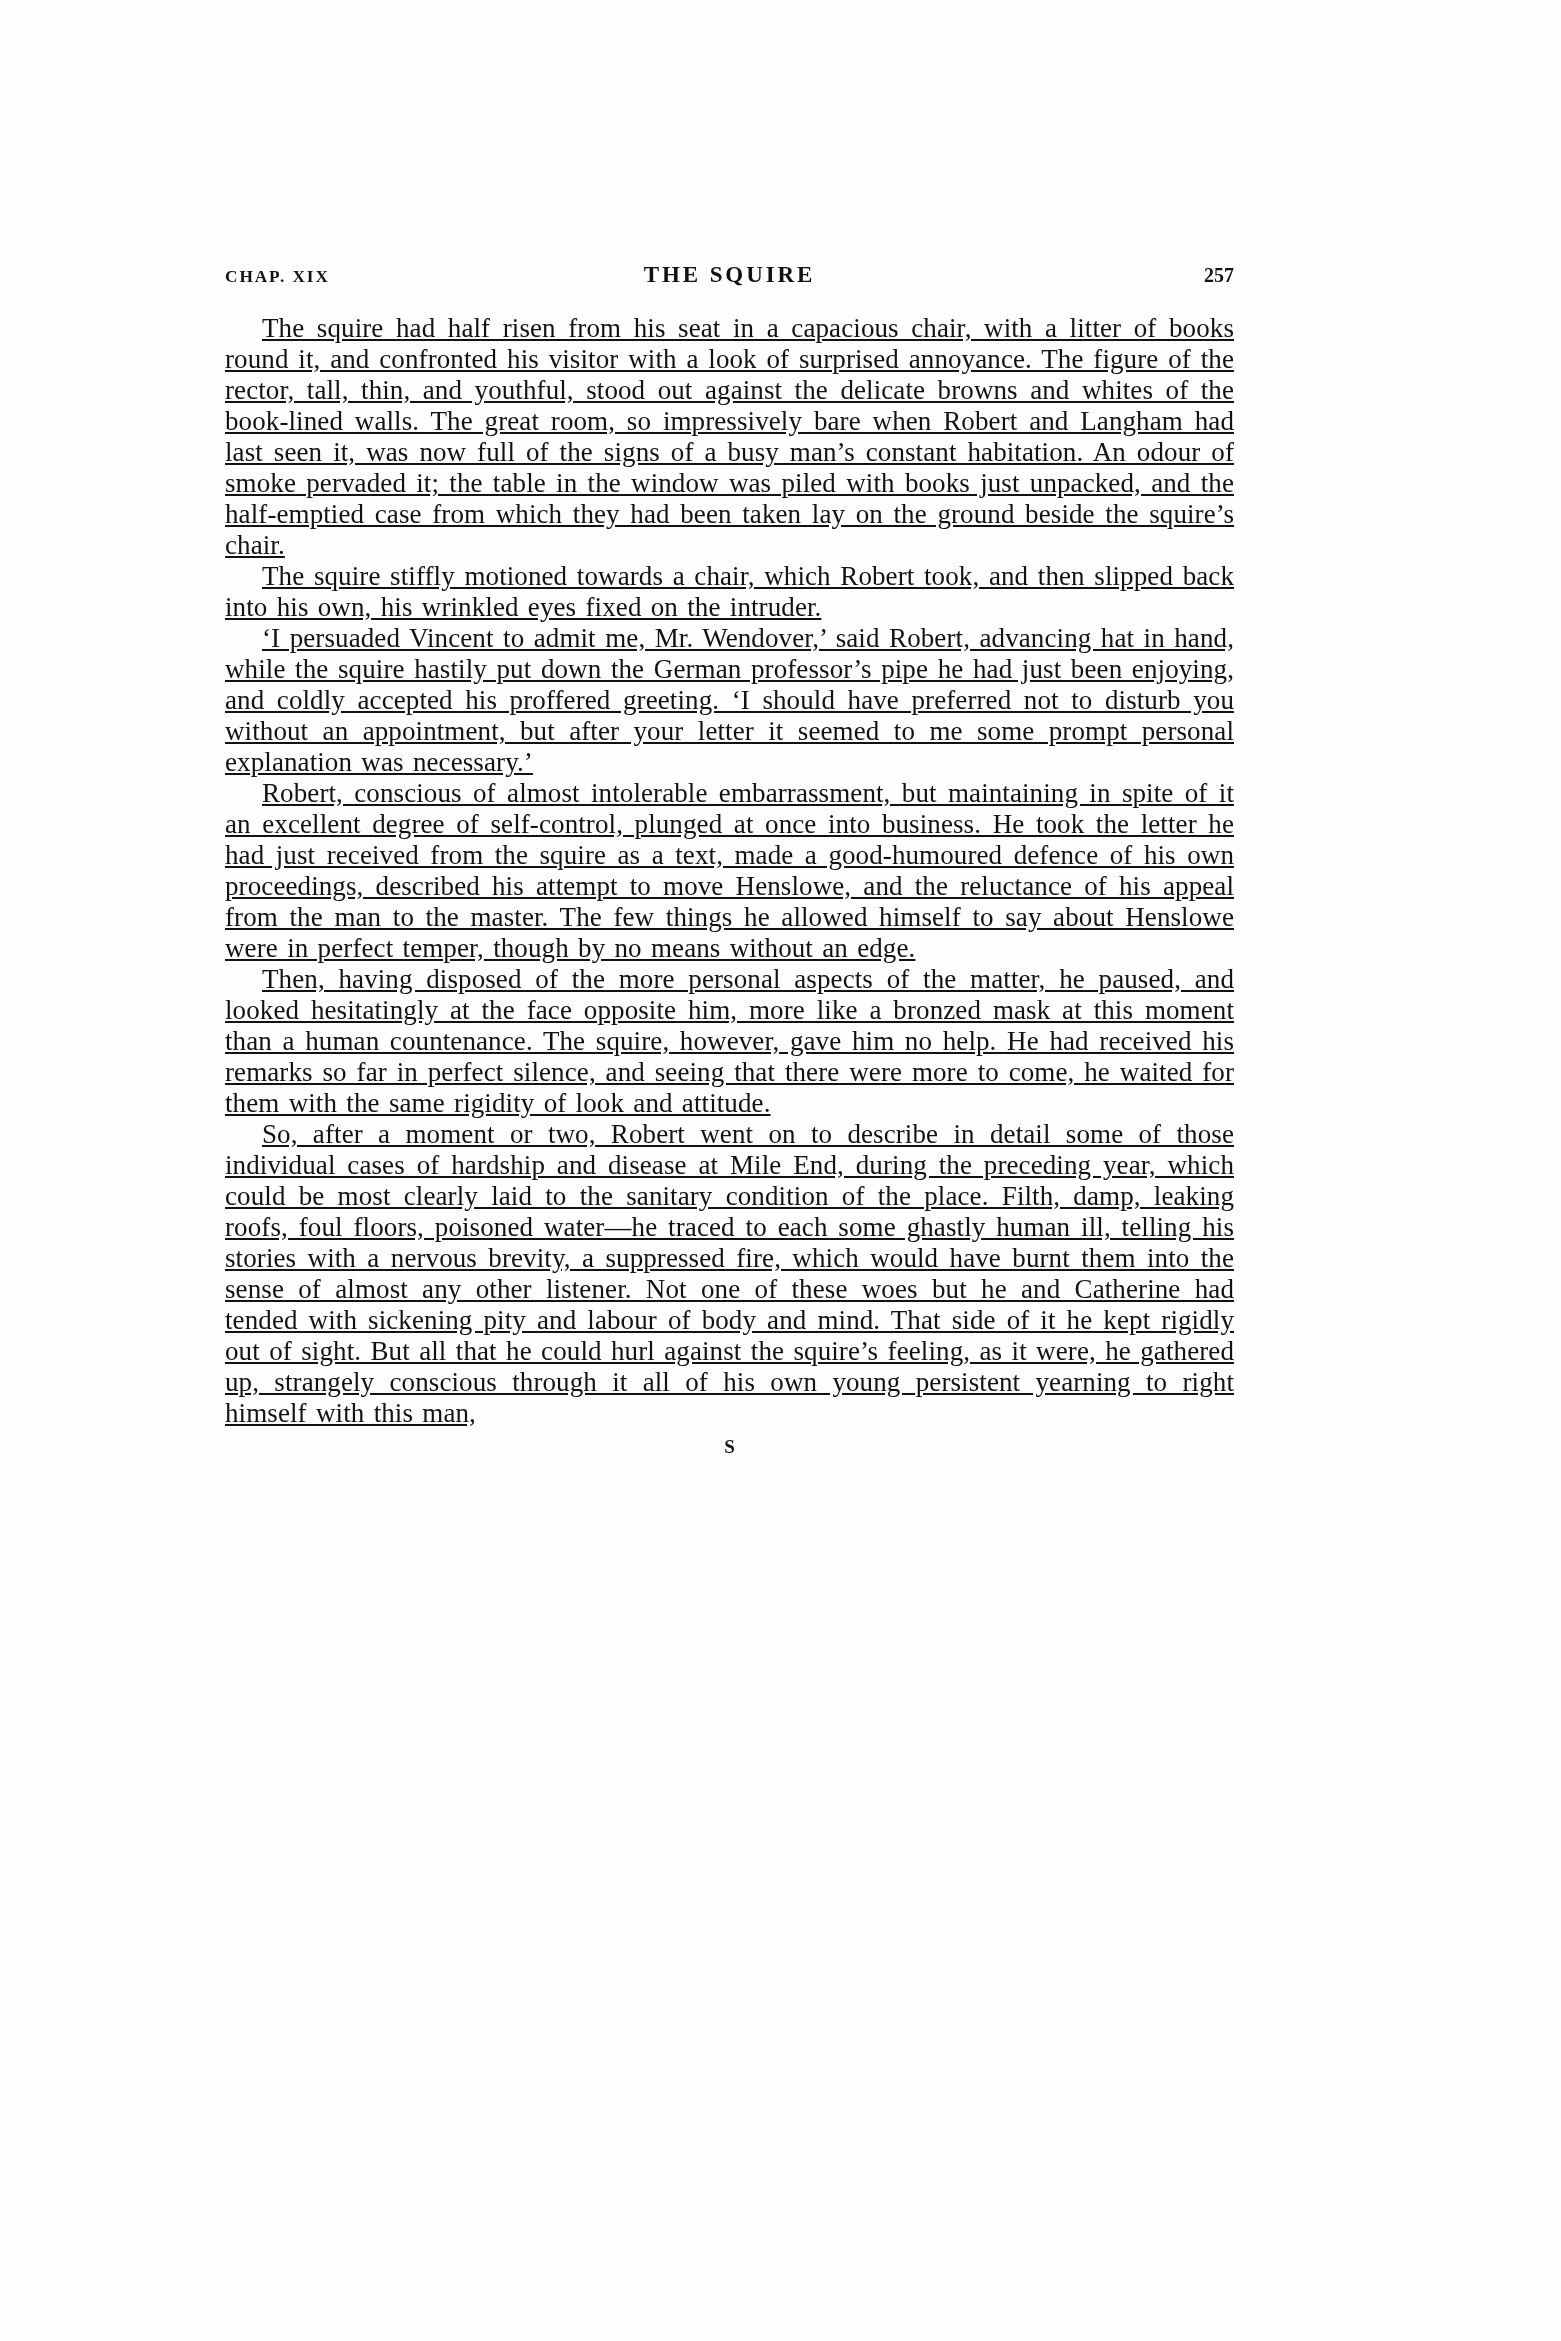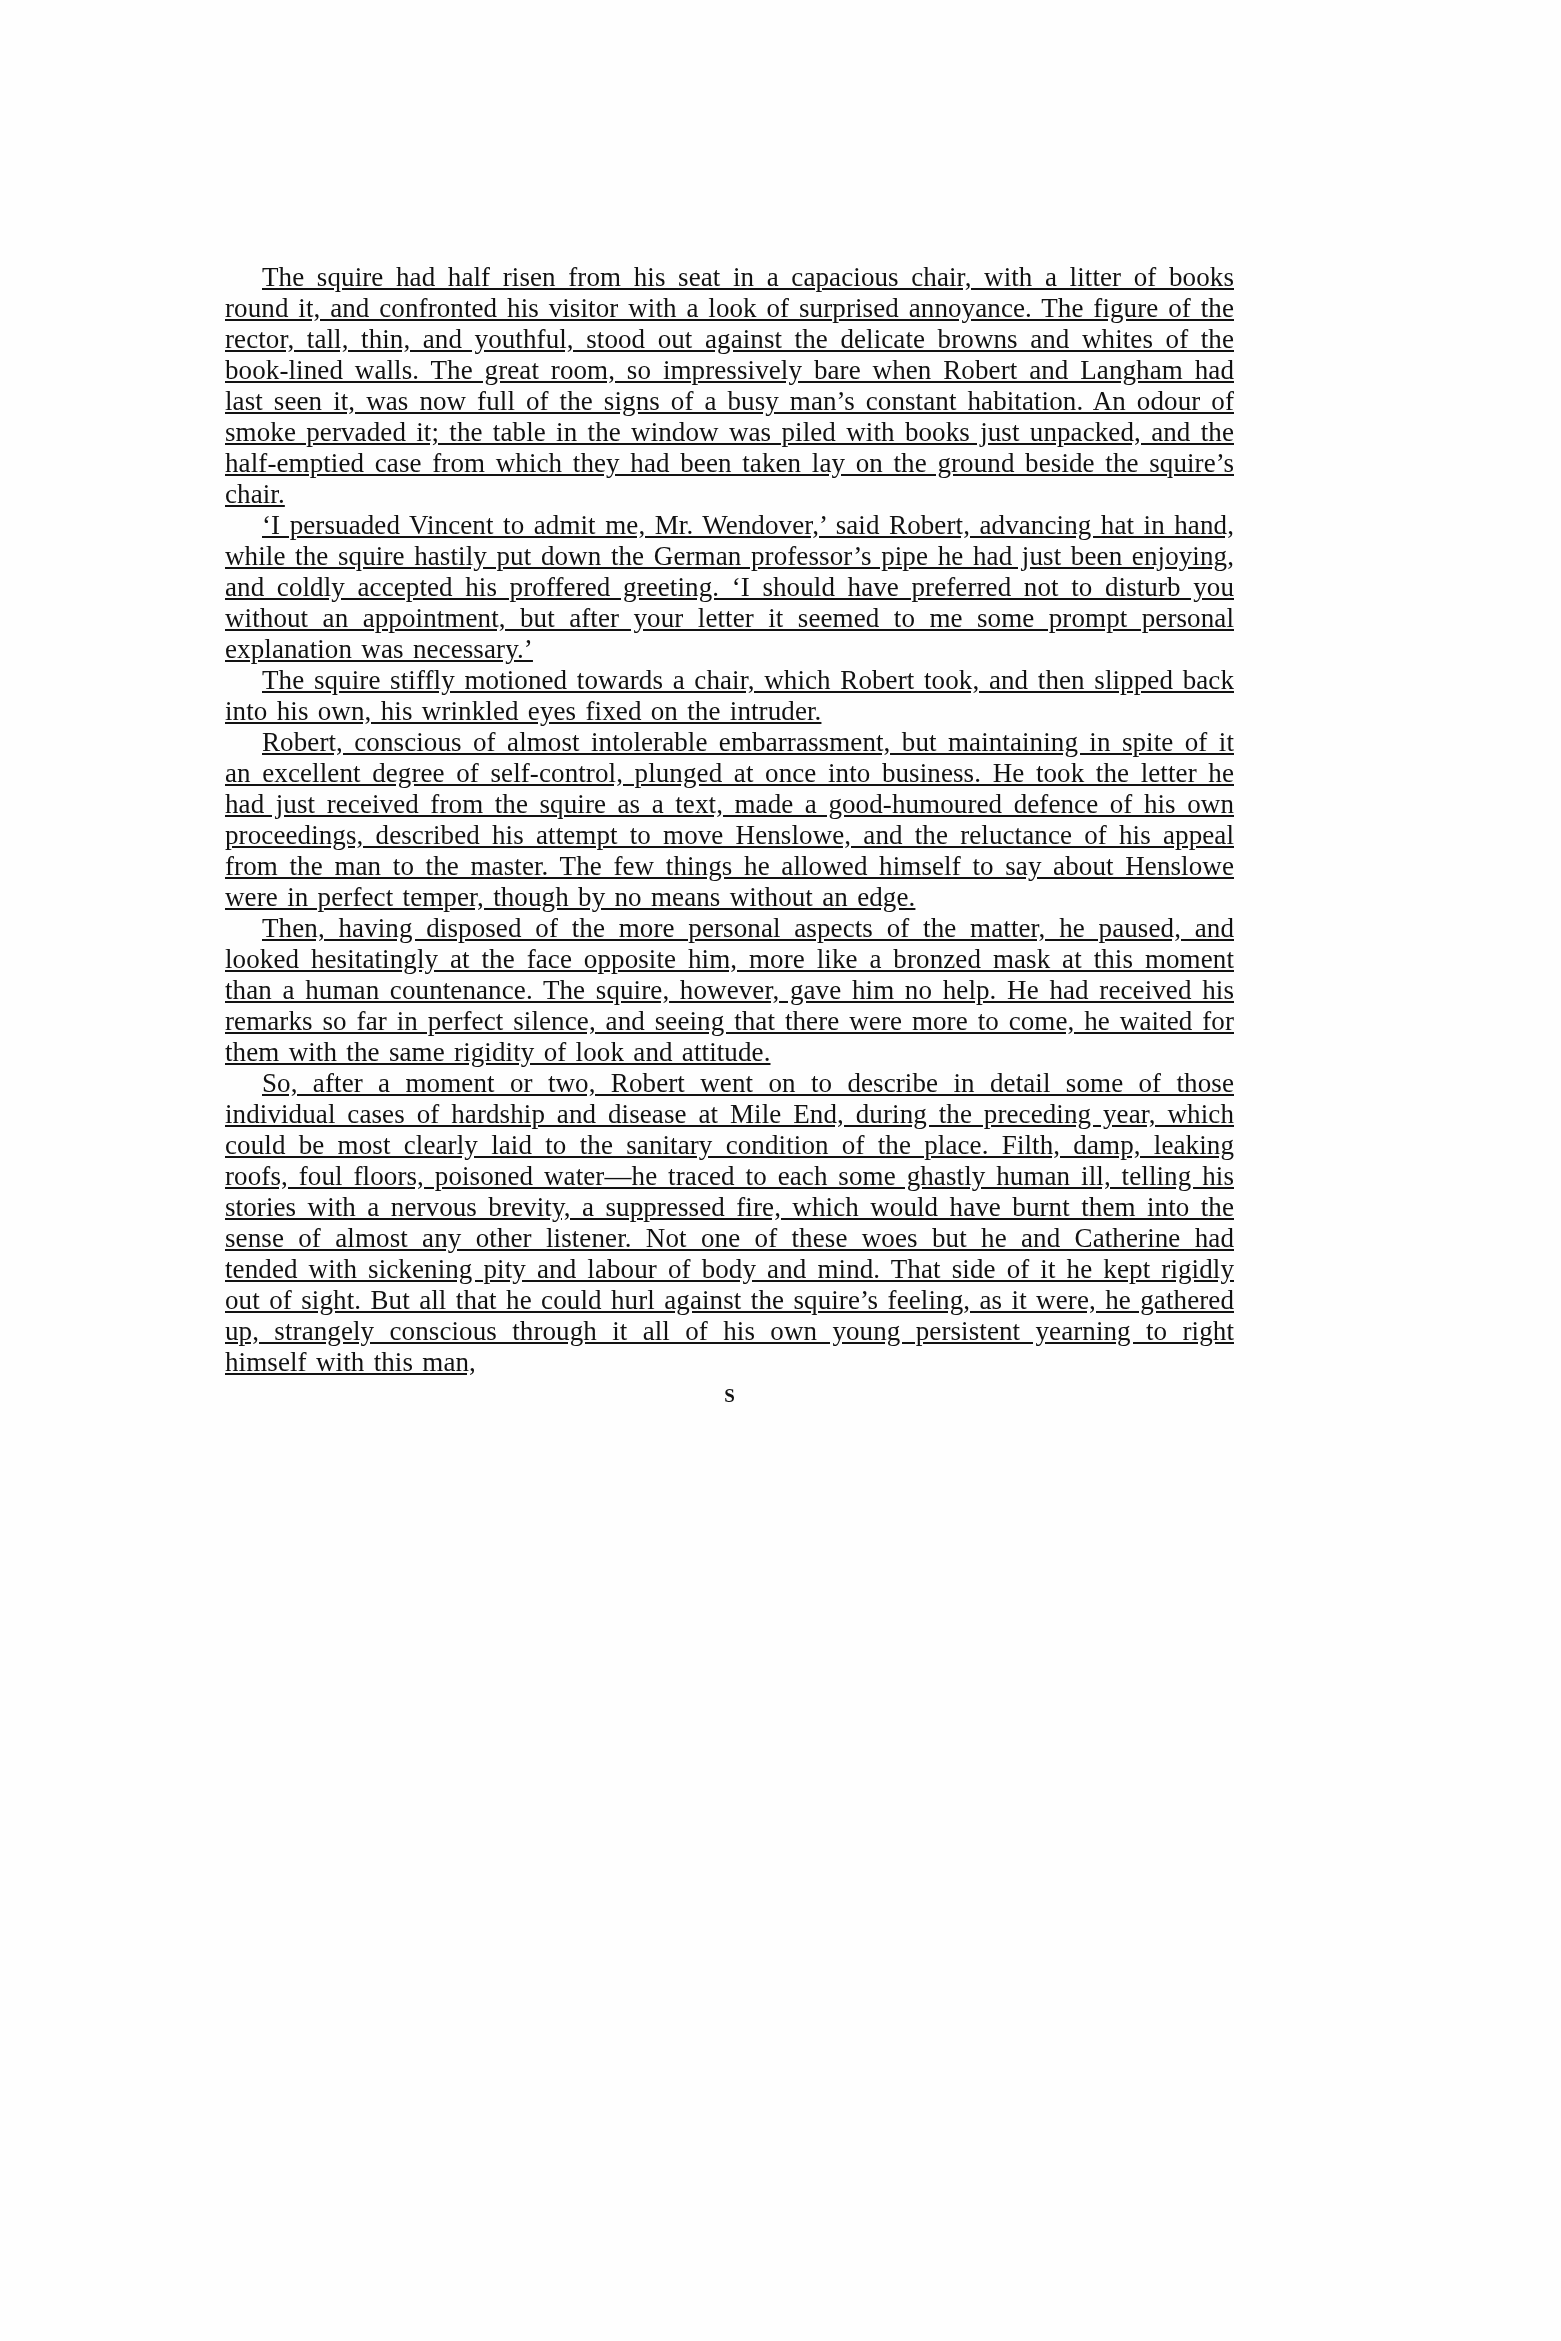--- a/index.html
+++ b/index.html
@@ -62,25 +62,30 @@
     font-weight: bold;
     margin-top: 6.7px;
   }
 </style>
 </head>
 <body>
 
 <div class="scan-page">
   <div class="content">
 
+    <div class="running-head">
+      <span class="chapter-label">CHAP. XIX</span>
+      <span class="page-title">THE SQUIRE</span>
+      <span class="page-number">257</span>
+    </div>
 
     <div class="body-text">
       <p>The squire had half risen from his seat in a capacious chair, with a litter of books round it, and confronted his visitor with a look of surprised annoyance. The figure of the rector, tall, thin, and youthful, stood out against the delicate browns and whites of the book-lined walls. The great room, so impressively bare when Robert and Langham had last seen it, was now full of the signs of a busy man’s constant habitation. An odour of smoke pervaded it; the table in the window was piled with books just unpacked, and the half-emptied case from which they had been taken lay on the ground beside the squire’s chair.</p>
+      <p>The squire stiffly motioned towards a chair, which Robert took, and then slipped back into his own, his wrinkled eyes fixed on the intruder.</p>
       <p>‘I persuaded Vincent to admit me, Mr. Wendover,’ said Robert, advancing hat in hand, while the squire hastily put down the German professor’s pipe he had just been enjoying, and coldly accepted his proffered greeting. ‘I should have preferred not to disturb you without an appointment, but after your letter it seemed to me some prompt personal explanation was necessary.’</p>
-      <p>The squire stiffly motioned towards a chair, which Robert took, and then slipped back into his own, his wrinkled eyes fixed on the intruder.</p>
       <p>Robert, conscious of almost intolerable embarrassment, but maintaining in spite of it an excellent degree of self-control, plunged at once into business. He took the letter he had just received from the squire as a text, made a good-humoured defence of his own proceedings, described his attempt to move Henslowe, and the reluctance of his appeal from the man to the master. The few things he allowed himself to say about Henslowe were in perfect temper, though by no means without an edge.</p>
       <p>Then, having disposed of the more personal aspects of the matter, he paused, and looked hesitatingly at the face opposite him, more like a bronzed mask at this moment than a human countenance. The squire, however, gave him no help. He had received his remarks so far in perfect silence, and seeing that there were more to come, he waited for them with the same rigidity of look and attitude.</p>
       <p>So, after a moment or two, Robert went on to describe in detail some of those individual cases of hardship and disease at Mile End, during the preceding year, which could be most clearly laid to the sanitary condition of the place. Filth, damp, leaking roofs, foul floors, poisoned water—he traced to each some ghastly human ill, telling his stories with a nervous brevity, a suppressed fire, which would have burnt them into the sense of almost any other listener. Not one of these woes but he and Catherine had tended with sickening pity and labour of body and mind. That side of it he kept rigidly out of sight. But all that he could hurl against the squire’s feeling, as it were, he gathered up, strangely conscious through it all of his own young persistent yearning to right himself with this man,</p>
     </div>
 
     <div class="signature-mark">S</div>
 
   </div>
 </div>
 

